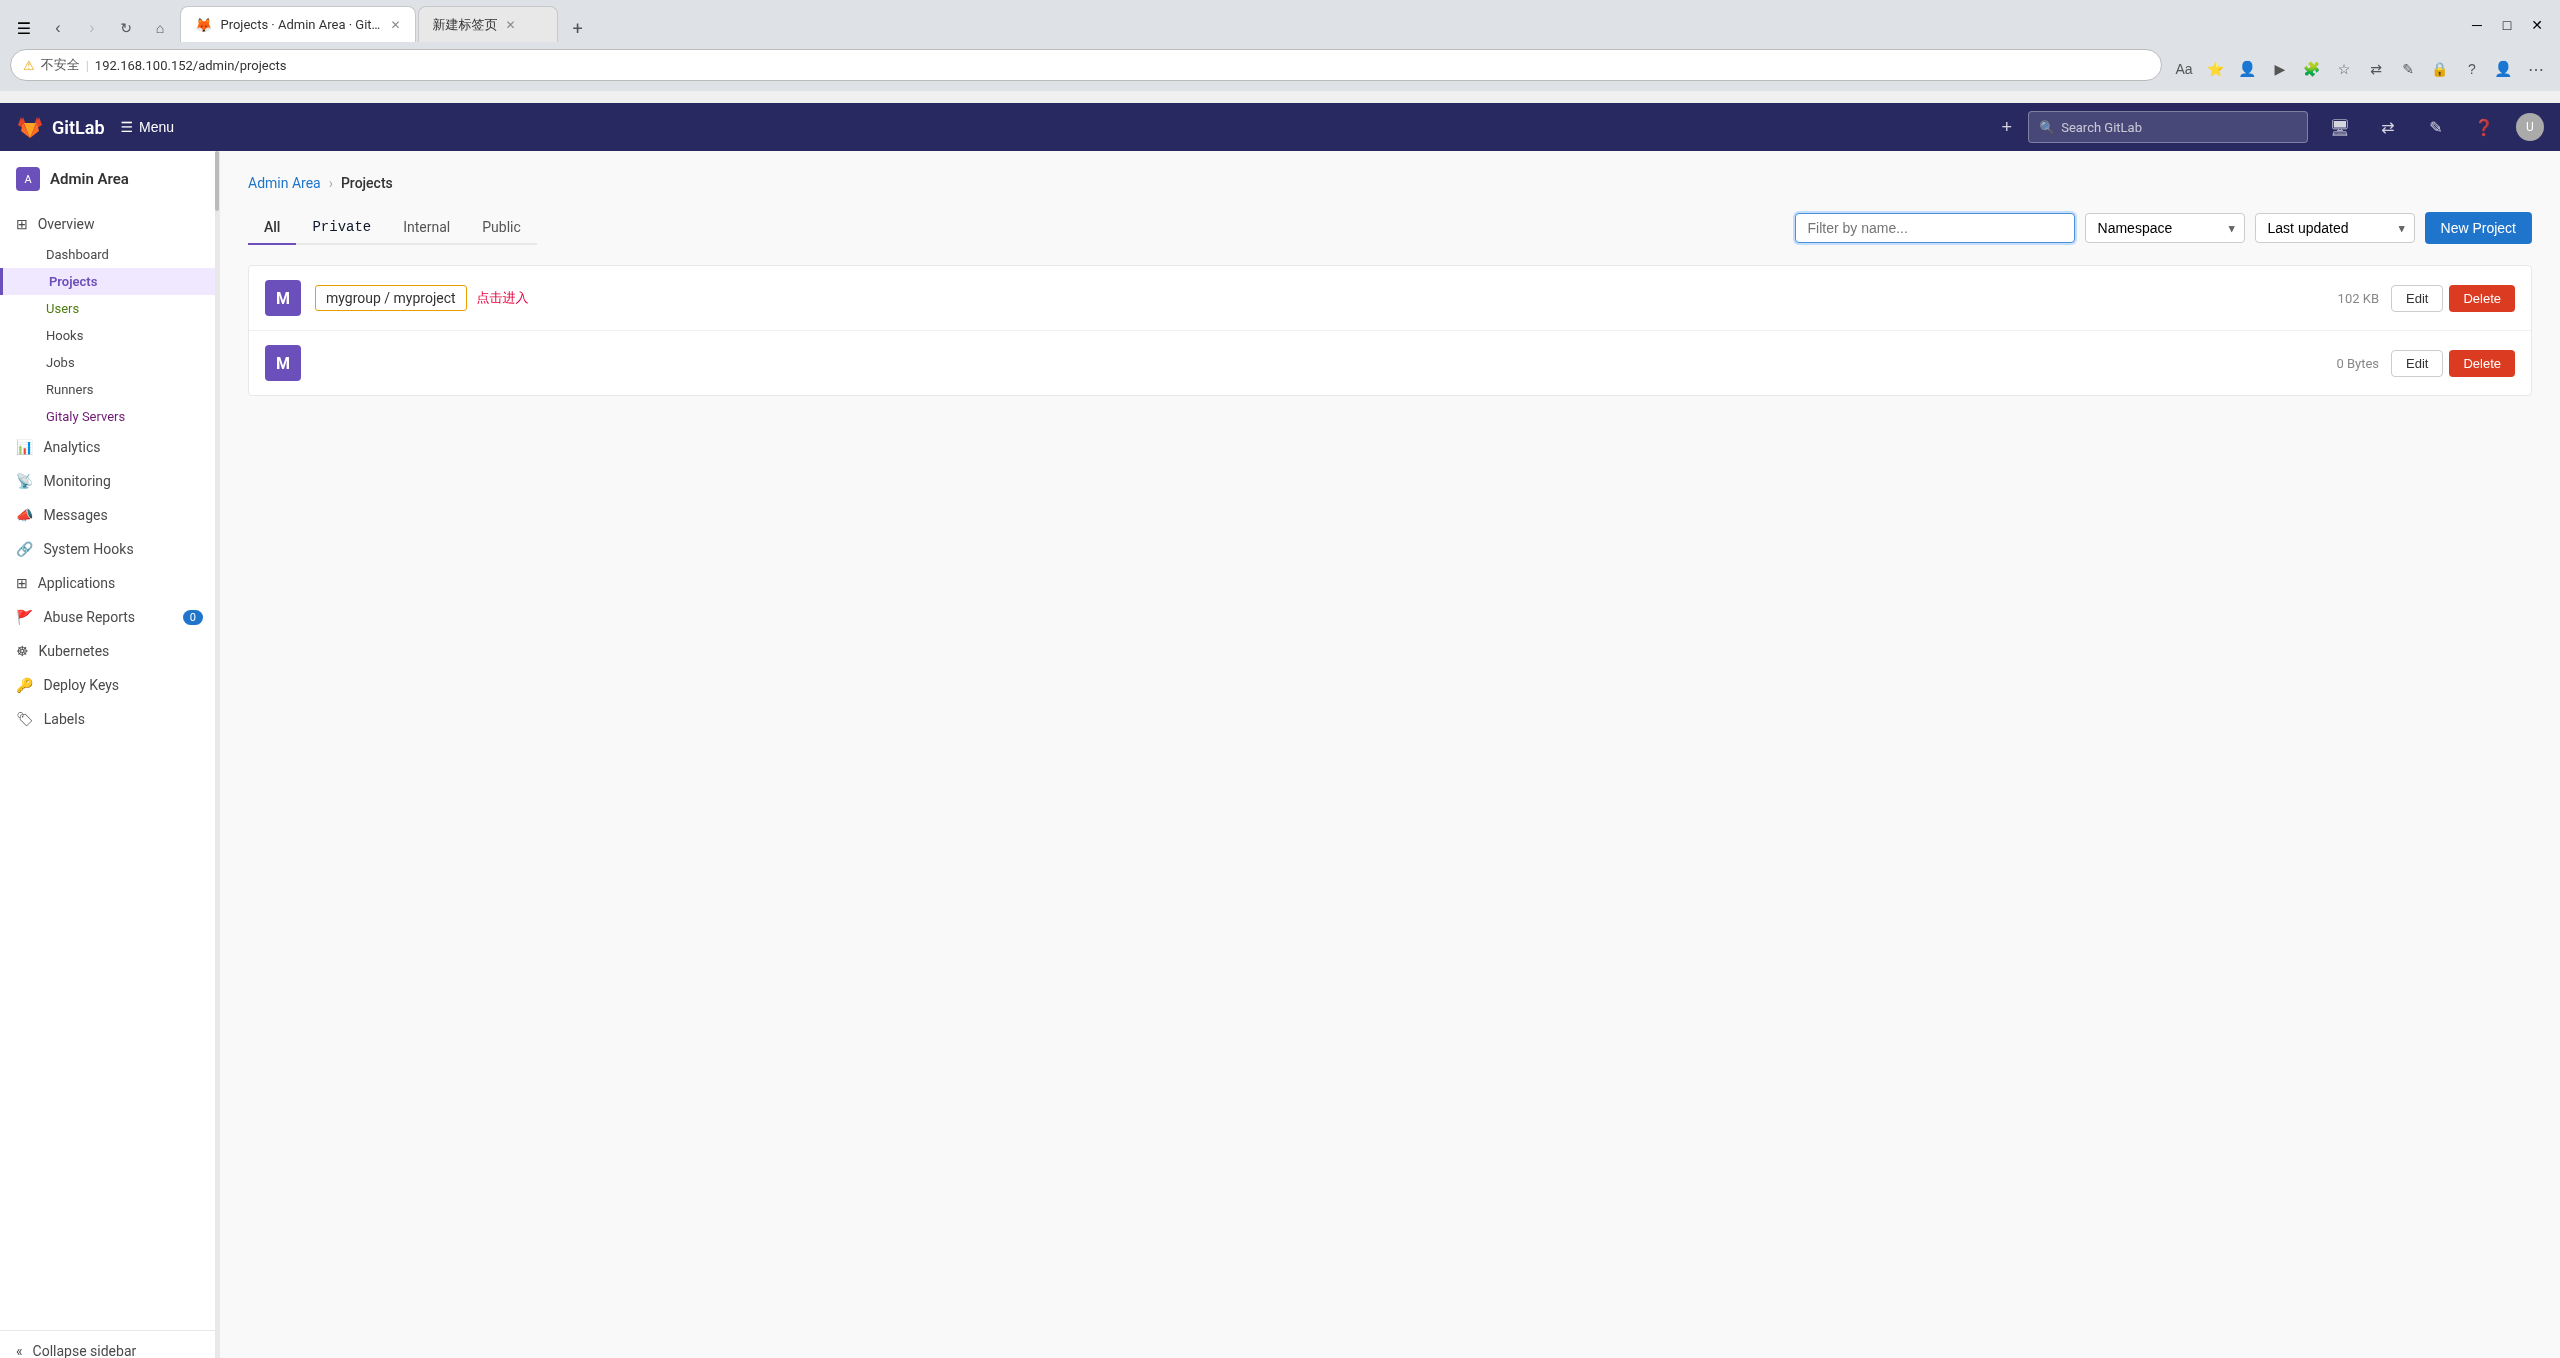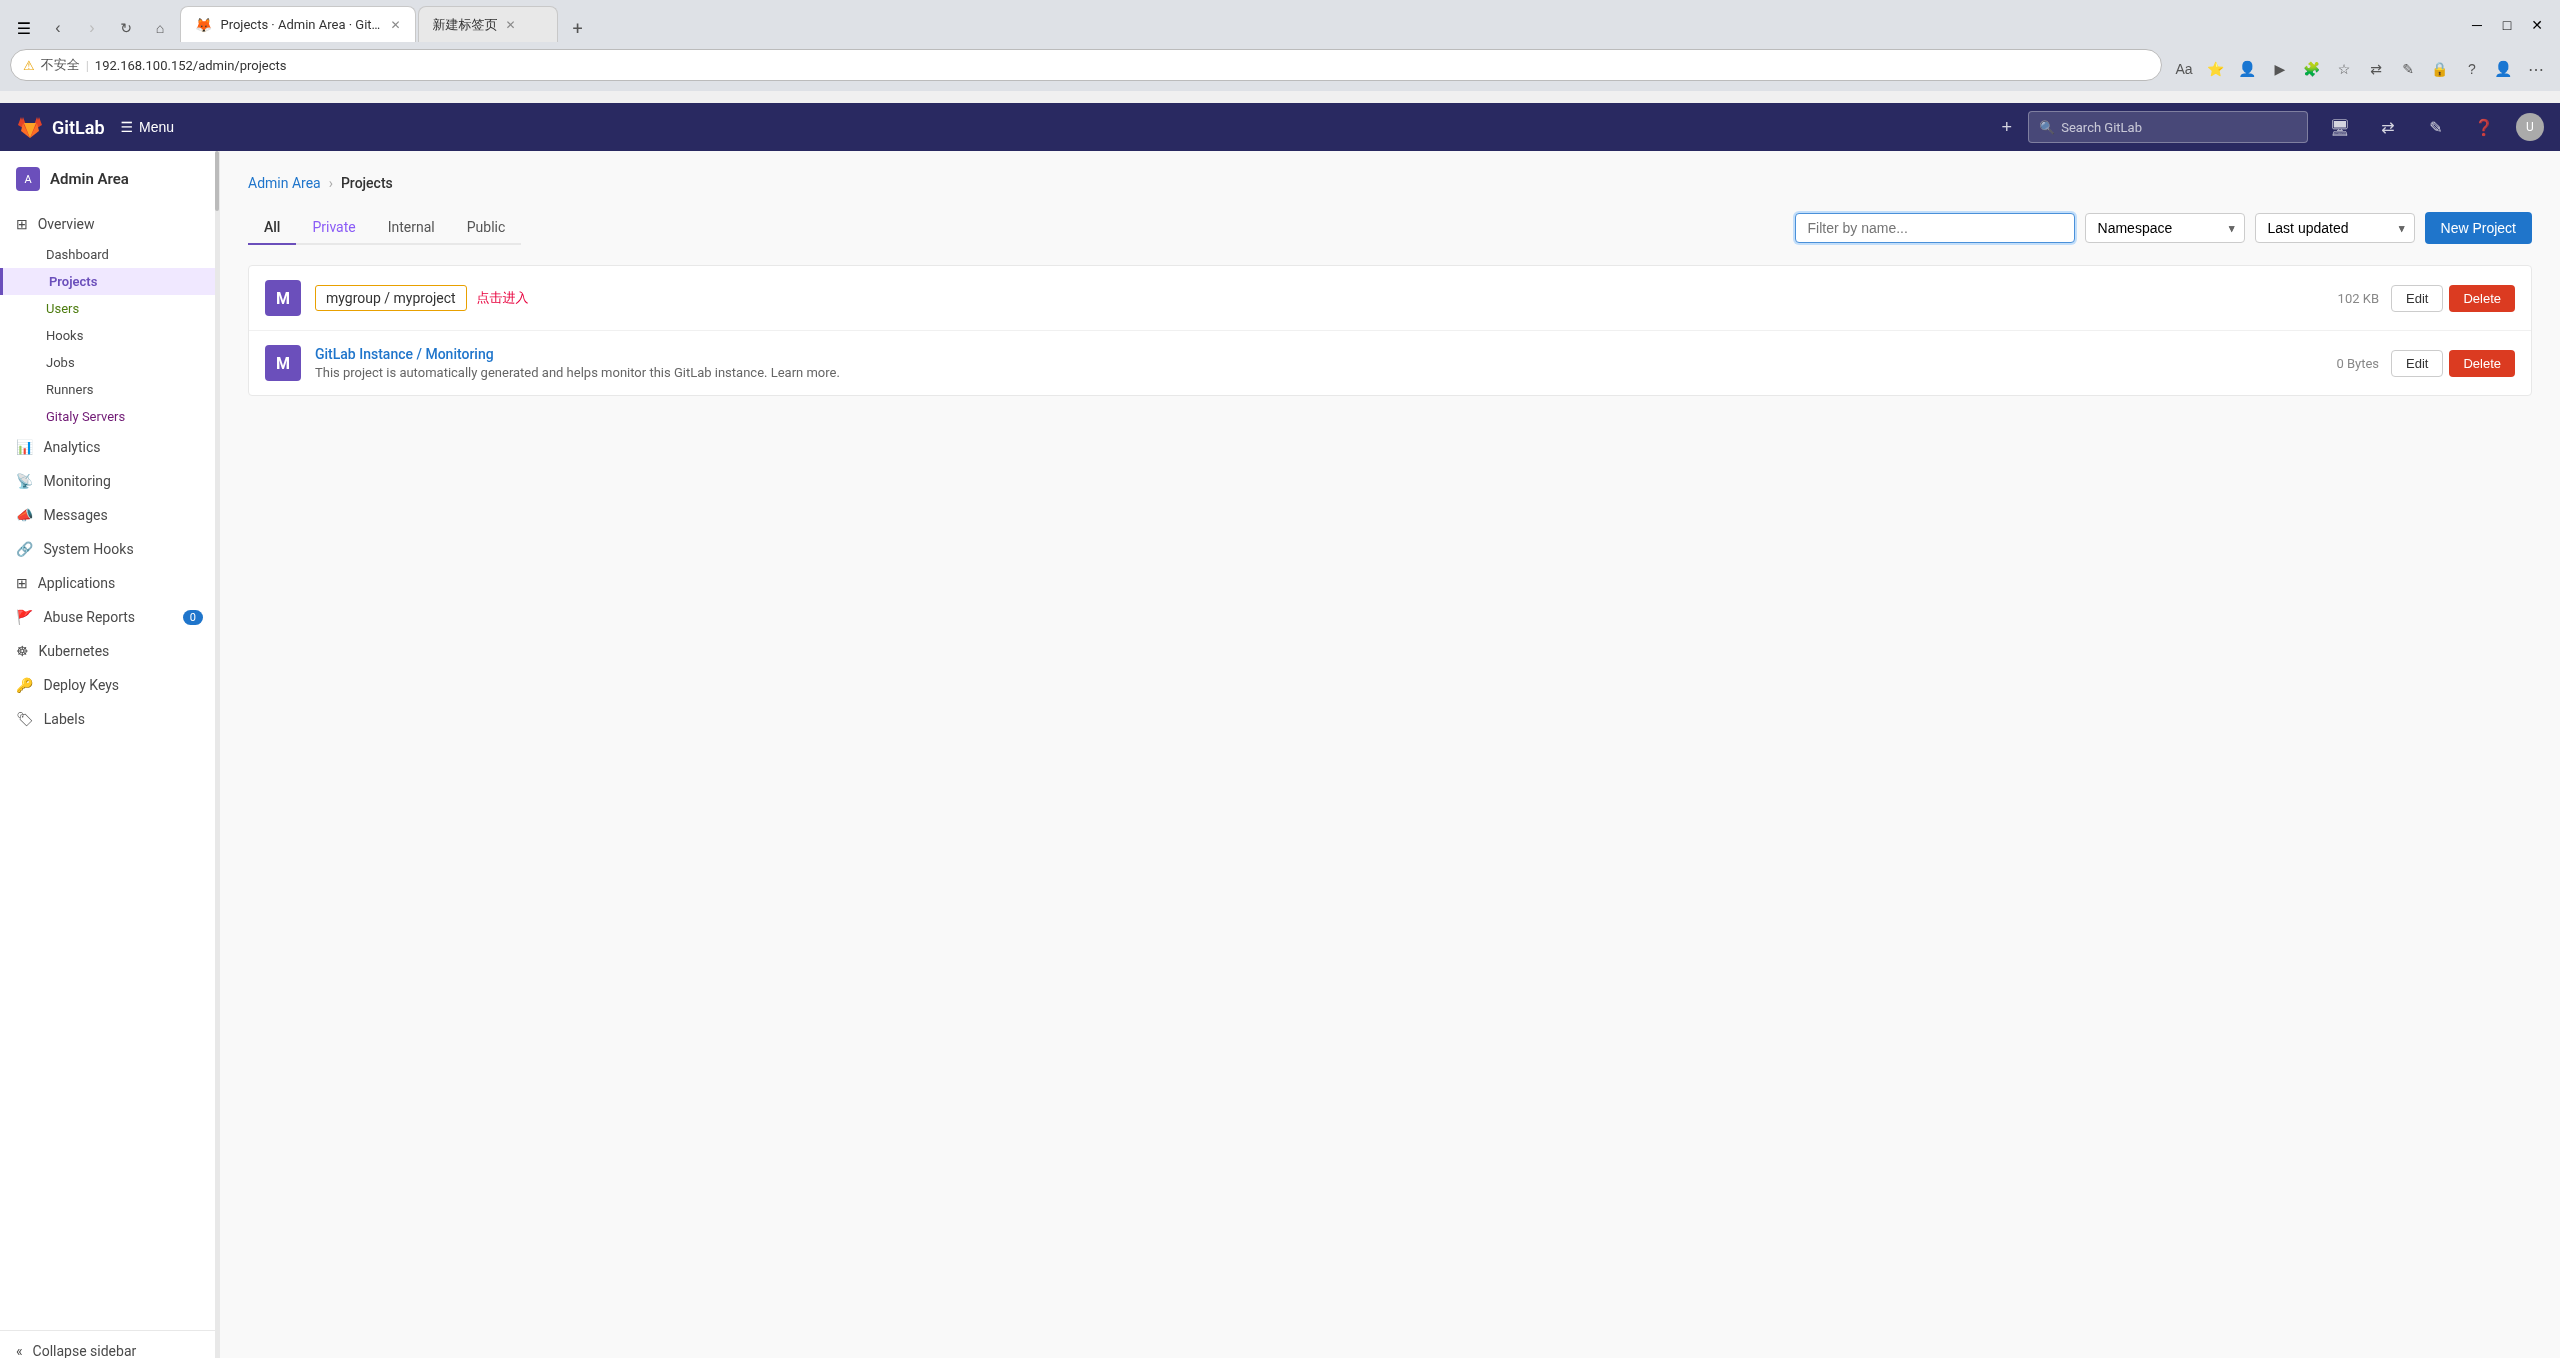--- a/index.html
+++ b/index.html
@@ -197,21 +197,21 @@
         <span style="color:#aaa;">›</span>
         <span style="color:#333;font-weight:500;">Projects</span>
       </div>
 
       <div style="display:flex;align-items:center;flex-wrap:wrap;gap:10px;margin-bottom:20px;">
 
         <div style="display:flex;border-bottom:2px solid #e8e8e8;gap:0;">
           <div style="padding:8px 16px;cursor:pointer;font-size:14px;color:#333;border-bottom:2px solid #6b4fbb;margin-bottom:-2px;font-weight:500;">
             <span>All</span>
           </div>
-          <div style="padding:8px 16px;cursor:pointer;font-size:14px;color:#8b5cf6;border-bottom:2px solid transparent;margin-bottom:-2px;">
+          <div style="padding:8px 16px;cursor:pointer;font-size:14px;color:#0f172a;border-bottom:2px solid transparent;margin-bottom:-2px;font-family:Liberation Mono, monospace;">
             <span>Private</span>
           </div>
           <div style="padding:8px 16px;cursor:pointer;font-size:14px;color:#555;border-bottom:2px solid transparent;margin-bottom:-2px;">
             <span>Internal</span>
           </div>
           <div style="padding:8px 16px;cursor:pointer;font-size:14px;color:#555;border-bottom:2px solid transparent;margin-bottom:-2px;">
             <span>Public</span>
           </div>
         </div>
         <div style="flex:1;"></div>
@@ -251,24 +251,20 @@
               <button style="border:1px solid #ccc;background:#fff;color:#333;border-radius:4px;padding:5px 14px;font-size:13px;cursor:pointer;">Edit</button>
               <button style="background:#db3b21;color:#fff;border:none;border-radius:4px;padding:5px 14px;font-size:13px;cursor:pointer;">Delete</button>
             </div>
           </div>
         </div>
 
         <div style="display:flex;align-items:center;padding:14px 16px;gap:14px;">
           <div style="width:36px;height:36px;border-radius:4px;background:#6b4fbb;display:flex;align-items:center;justify-content:center;color:#fff;font-weight:700;font-size:16px;flex-shrink:0;">
             <span>M</span>
           </div>
-          <div>
-            <div style="font-size:14px;color:#1f75cb;cursor:pointer;font-weight:500;">GitLab Instance / Monitoring</div>
-            <div style="color:#666;font-size:13px;margin-top:3px;">This project is automatically generated and helps monitor this GitLab instance. Learn more.</div>
-          </div>
           <div style="margin-left:auto;display:flex;align-items:center;gap:12px;">
             <span style="color:#888;font-size:13px;">0 Bytes</span>
             <div style="display:flex;gap:6px;">
               <button style="border:1px solid #ccc;background:#fff;color:#333;border-radius:4px;padding:5px 14px;font-size:13px;cursor:pointer;">Edit</button>
               <button style="background:#db3b21;color:#fff;border:none;border-radius:4px;padding:5px 14px;font-size:13px;cursor:pointer;">Delete</button>
             </div>
           </div>
         </div>
 
       </div>

